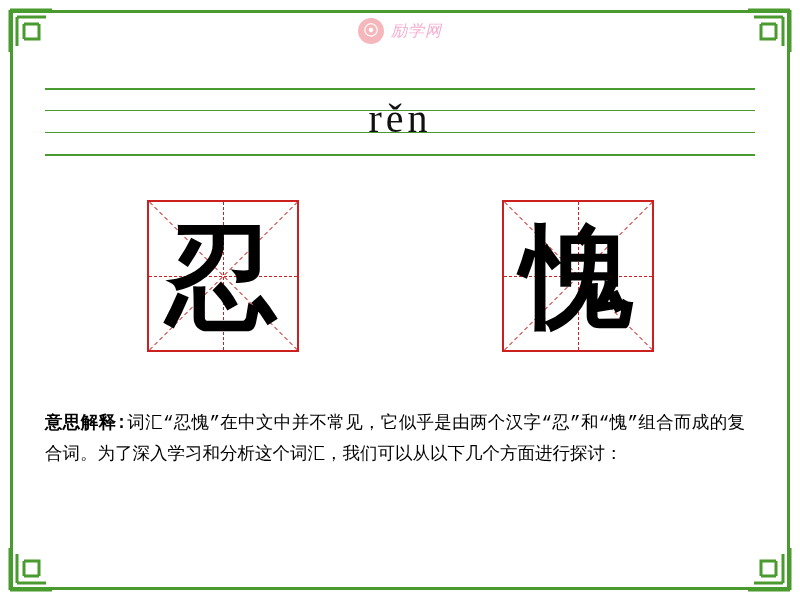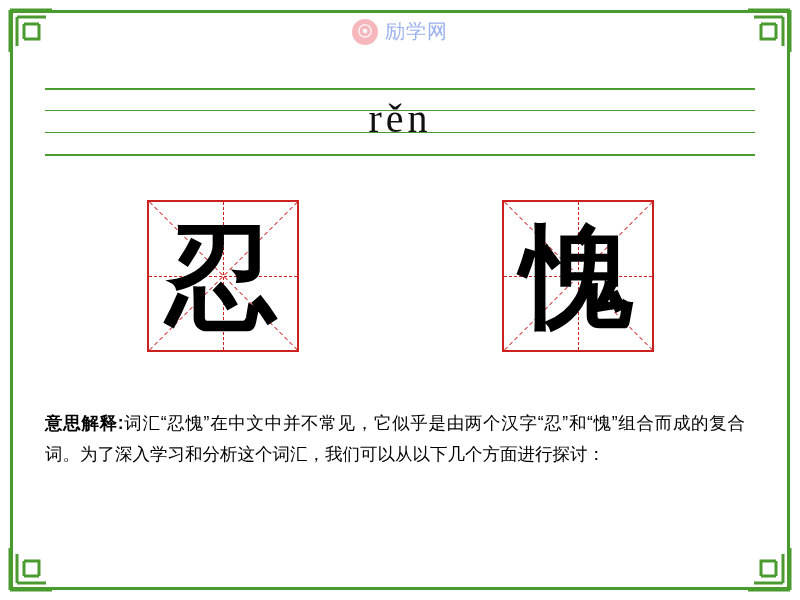--- a/index.html
+++ b/index.html
@@ -60,23 +60,24 @@
     background: #e9616a;
     display: flex;
     align-items: center;
     justify-content: center;
     color: #fff;
     font-size: 16px;
     font-family: "Liberation Serif", serif;
   }
   .wm-text {
     font-family: "DejaVu Sans", sans-serif;
-    font-size: 20px;
-    color: #1d4ed8;
+    font-size: 16px;
+    color: #ec4899;
     letter-spacing: 1px;
+    font-style: italic;
   }
 
   
   .pinyin-staff {
     position: absolute;
     left: 45px;
     top: 88px;
     width: 710px;
     height: 72px;
   }
@@ -175,21 +176,21 @@
     color: #000;
     line-height: 1;
   }
 
   
   .explain {
     position: absolute;
     left: 45px;
     top: 408px;
     width: 700px;
-    font-family: Liberation Sans, sans-serif;
+    font-family: Liberation Mono, monospace;
     font-size: 17.5px;
     line-height: 1.75;
     color: #000;
     text-align: justify;
   }
   .explain-label {
     font-weight: 700;
   }
 </style>
 </head>

